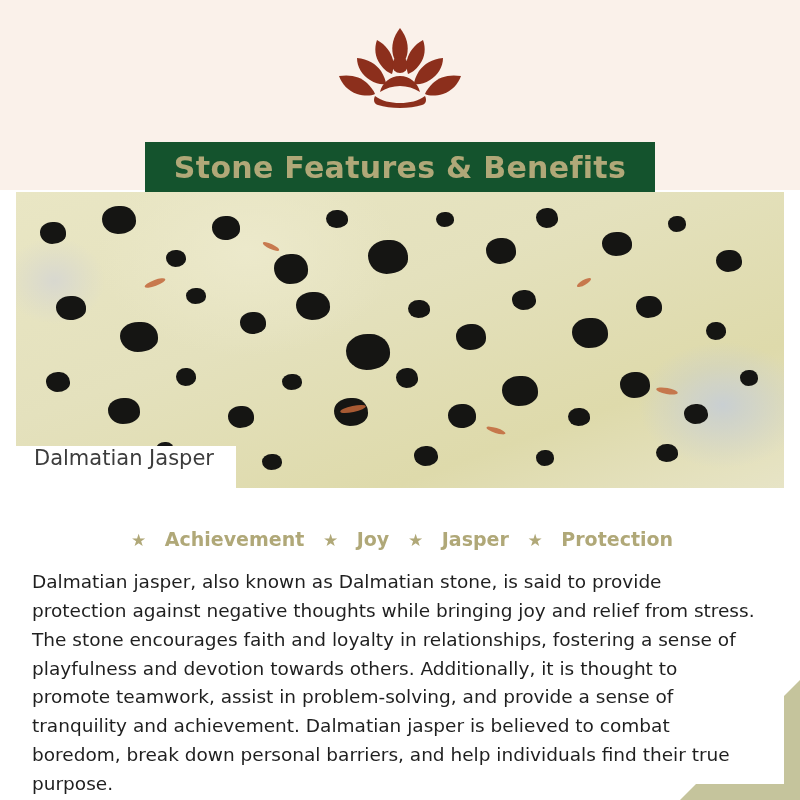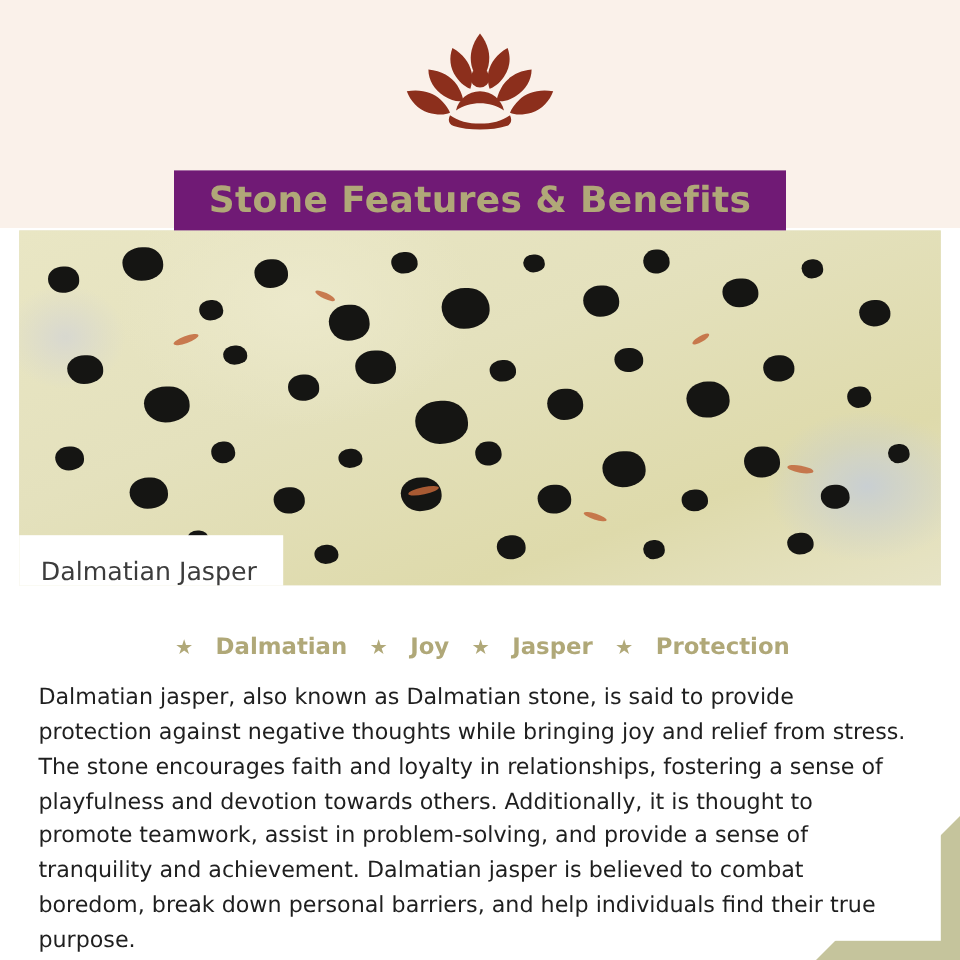--- a/index.html
+++ b/index.html
@@ -70,21 +70,21 @@
     font-family: "Liberation Serif", serif;
   }
 
   
   .title-bar {
     position: absolute;
     top: 142px;
     left: 145px;
     width: 510px;
     height: 50px;
-    background: #701a75;
+    background: #14532d;
     z-index: 5;
     display: flex;
     align-items: center;
     justify-content: center;
   }
   .title-bar h1 {
     margin: 0;
     font-size: 30px;
     font-weight: bold;
     color: #b0a878;
@@ -126,21 +126,21 @@
   }
 
   
   .caption {
     position: absolute;
     left: 16px;
     top: 446px;
     height: 42px;
     background: #ffffff;
     display: flex;
-    align-items: flex-end;
+    align-items: flex-start;
     padding: 0 22px 0 18px;
     z-index: 6;
   }
   .caption span {
     font-size: 21px;
     color: #3c3c3c;
     font-family: "DejaVu Sans", sans-serif;
   }
 
   
@@ -265,21 +265,21 @@
     <div class="rust" style="left:640px; top:196px; width:22px; height:6px; transform:rotate(10deg);"></div>
   </div>
 
   <div class="caption">
     <span>Dalmatian Jasper</span>
   </div>
 
   <div class="body-panel">
     <div class="keywords">
       <span class="star">★</span>
-      <span class="kw">Dalmatian</span>
+      <span class="kw">Achievement</span>
       <span class="star">★</span>
       <span class="kw">Joy</span>
       <span class="star">★</span>
       <span class="kw">Jasper</span>
       <span class="star">★</span>
       <span class="kw">Protection</span>
     </div>
     <p class="paragraph">Dalmatian jasper, also known as Dalmatian stone, is said to provide protection against negative thoughts while bringing joy and relief from stress. The stone encourages faith and loyalty in relationships, fostering a sense of playfulness and devotion towards others. Additionally, it is thought to promote teamwork, assist in problem-solving, and provide a sense of tranquility and achievement. Dalmatian jasper is believed to combat boredom, break down personal barriers, and help individuals find their true purpose.</p>
   </div>
 

